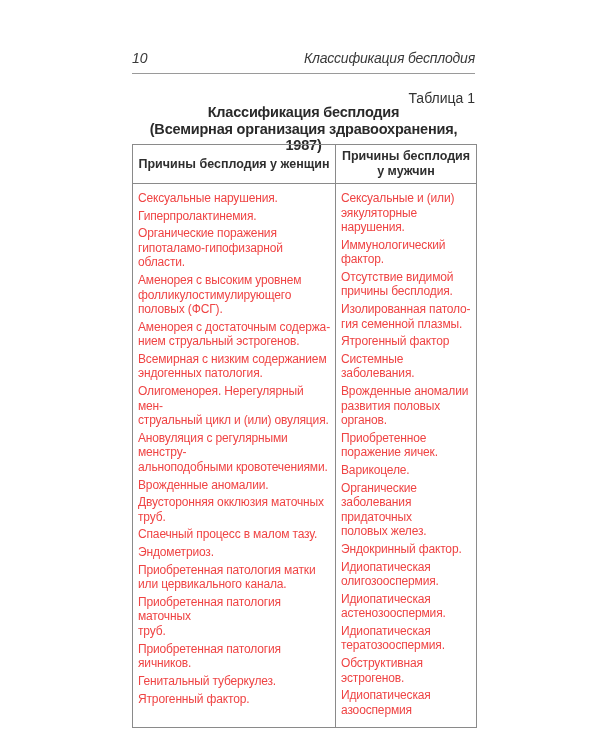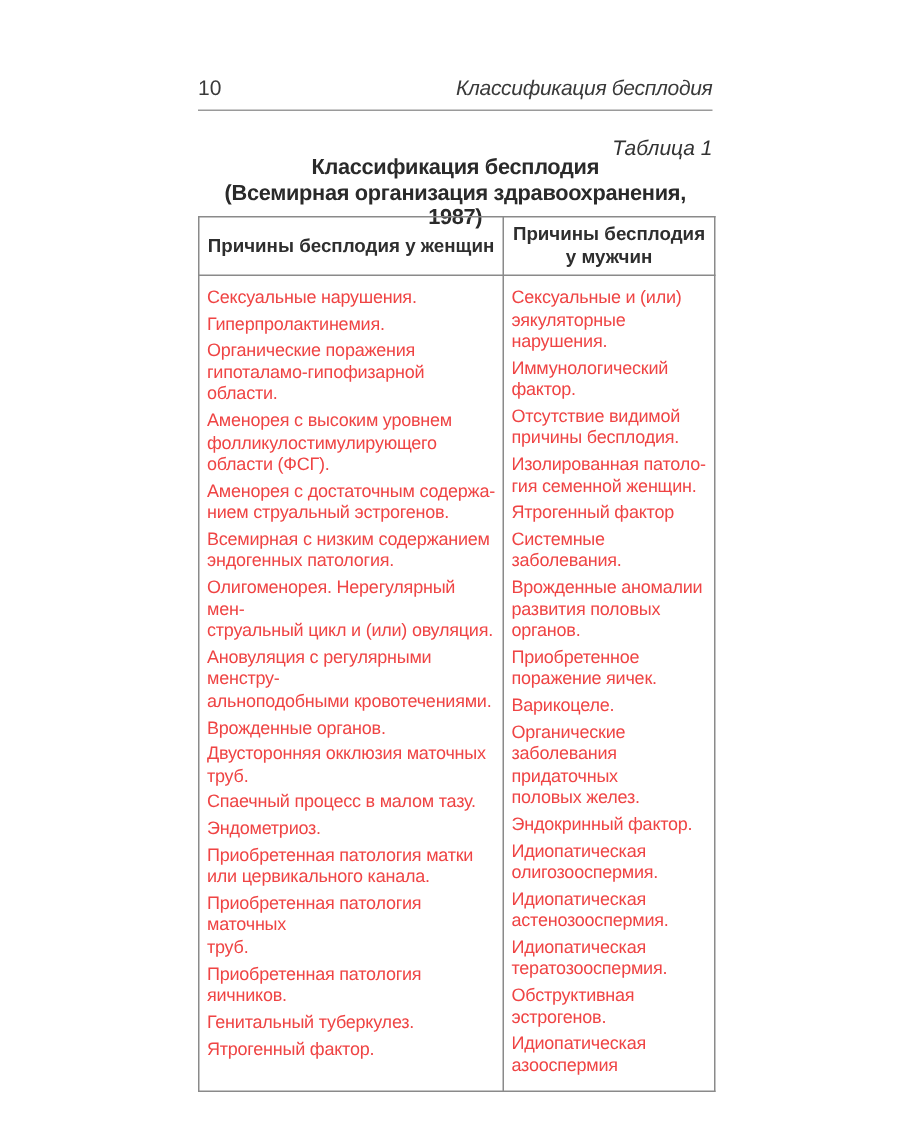--- a/index.html
+++ b/index.html
@@ -1,22 +1,22 @@
 <!DOCTYPE html>
 <html><head>
 <meta charset="utf-8">
 <style>
   html, body { margin: 0; padding: 0; background: #ffffff; }
   body { width: 600px; height: 750px; position: relative; overflow: hidden;
          font-family: "Liberation Sans", "DejaVu Sans", sans-serif; color: #3a3a3a; }
   .running-head { position: absolute; left: 132px; top: 50px; width: 343px; height: 22px; }
-  .page-num { position: absolute; left: 0; top: 0; font-size: 14px; color: #3a3a3a; }
+  .page-num { position: absolute; left: 0; top: 0; font-style: italic; font-size: 14px; color: #3a3a3a; }
   .section-title { position: absolute; right: 0; top: 0; font-style: italic; font-size: 14px; color: #3a3a3a; letter-spacing: -0.2px; }
   .head-rule { position: absolute; left: 132px; top: 73px; width: 343px; height: 0; border-top: 1px solid #9a9a9a; }
-  .table-label { position: absolute; right: 125px; top: 90px; font-style: italic; font-size: 14px; color: #333; text-align: center; }
+  .table-label { position: absolute; right: 125px; top: 90px; font-size: 14px; color: #333; text-align: center; }
   .caption { position: absolute; left: 132px; width: 343px; text-align: center; font-weight: bold; font-size: 14.5px; color: #2a2a2a; letter-spacing: -0.2px; }
   .caption.l1 { top: 104px; }
   .caption.l2 { top: 121px; }
   table.classif { position: absolute; left: 132px; top: 144px; width: 344px; border-collapse: collapse; table-layout: fixed; }
   table.classif th, table.classif td { border: 1px solid #8a8a8a; vertical-align: top; }
   table.classif th { height: 38px; font-weight: bold; font-size: 12.5px; color: #2e2e2e; text-align: center; vertical-align: middle; line-height: 15px; padding: 0 4px; }
   table.classif td { padding: 7px 4px 6px 5px; height: 494px; }
   col.c1 { width: 203px; } col.c2 { width: 141px; }
   .item { font-size: 12px; line-height: 14.5px; color: #ef4444; margin-bottom: 3.2px; letter-spacing: -0.15px; }
   .item span { display: block; }
@@ -57,40 +57,40 @@
           <div class="item">
             <span>Гиперпролактинемия.</span>
           </div>
           <div class="item">
             <span>Органические поражения</span>
             <span>гипоталамо-гипофизарной области.</span>
           </div>
           <div class="item">
             <span>Аменорея с высоким уровнем</span>
             <span>фолликулостимулирующего</span>
-            <span>области (ФСГ).</span>
+            <span>половых (ФСГ).</span>
           </div>
           <div class="item">
             <span>Аменорея с достаточным содержа-</span>
             <span>нием струальный эстрогенов.</span>
           </div>
           <div class="item">
             <span>Всемирная с низким содержанием</span>
             <span>эндогенных патология.</span>
           </div>
           <div class="item">
             <span>Олигоменорея. Нерегулярный мен-</span>
             <span>струальный цикл и (или) овуляция.</span>
           </div>
           <div class="item">
             <span>Ановуляция с регулярными менстру-</span>
             <span>альноподобными кровотечениями.</span>
           </div>
           <div class="item">
-            <span>Врожденные органов.</span>
+            <span>Врожденные аномалии.</span>
           </div>
           <div class="item">
             <span>Двусторонняя окклюзия маточных</span>
             <span>труб.</span>
           </div>
           <div class="item">
             <span>Спаечный процесс в малом тазу.</span>
           </div>
           <div class="item">
             <span>Эндометриоз.</span>
@@ -121,21 +121,21 @@
           <div class="item">
             <span>Иммунологический</span>
             <span>фактор.</span>
           </div>
           <div class="item">
             <span>Отсутствие видимой</span>
             <span>причины бесплодия.</span>
           </div>
           <div class="item">
             <span>Изолированная патоло-</span>
-            <span>гия семенной женщин.</span>
+            <span>гия семенной плазмы.</span>
           </div>
           <div class="item">
             <span>Ятрогенный фактор</span>
           </div>
           <div class="item">
             <span>Системные заболевания.</span>
           </div>
           <div class="item">
             <span>Врожденные аномалии</span>
             <span>развития половых</span>

